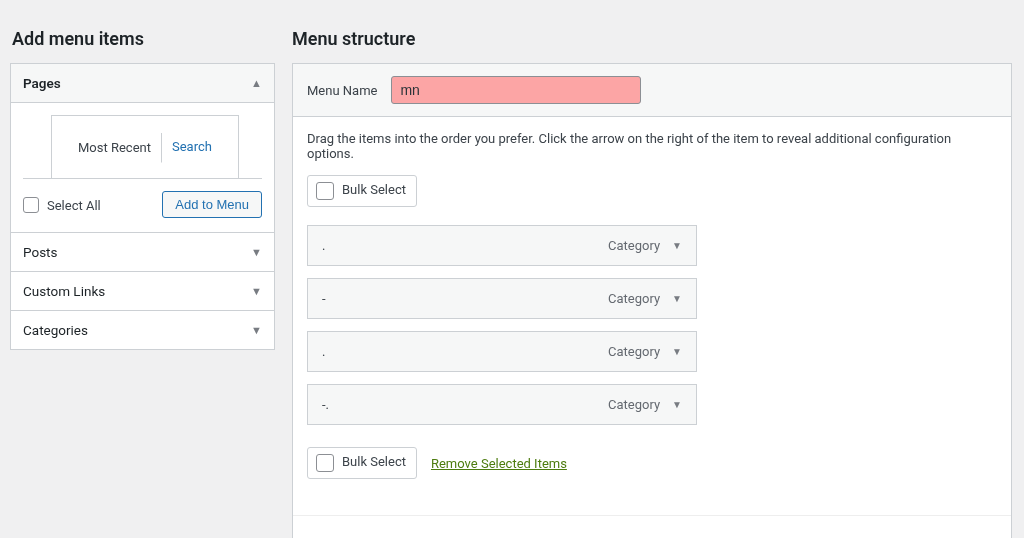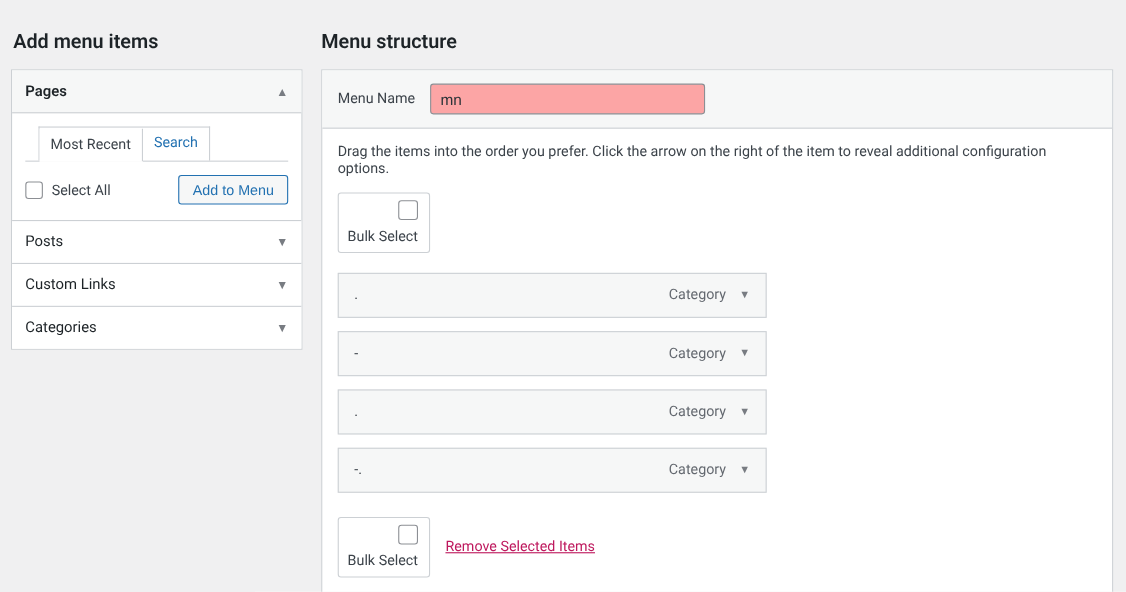--- a/index.html
+++ b/index.html
@@ -58,22 +58,22 @@
     border-bottom: none;
     font-weight: 400;
   }
   .acc-head.collapsed:first-of-type{ border-top:none;}
   .acc-body {
     padding: 0;
   }
   .tabs {
     display: flex;
     gap: 0;
-    padding: 0;
-    margin: 12px 12px 0 12px;
+    padding: 16px;
+    margin: 12px 12px 0 28px;
     border: 1px solid #ccd0d4;
     border-bottom: none;
     width: fit-content;
   }
   .tabs-wrap{
     border-bottom:1px solid #ccd0d4;
     margin: 0 12px;
   }
   .tab {
     padding: 7px 10px;
@@ -161,29 +161,28 @@
   .struc-body {
     padding: 14px 14px 20px 14px;
   }
   .help-text {
     font-size: 13px;
     color: #3c434a;
     margin-bottom: 14px;
   }
   .bulk-select {
     display: inline-flex;
-    align-items: flex-end;
+    align-items: flex-start;
     gap: 8px;
     border: 1px solid #ccd0d4;
     padding: 6px 10px 6px 8px;
     border-radius: 3px;
     font-size: 13px;
     background: #fff;
     cursor: pointer;
-    flex-direction: column;
   }
   .bulk-select input[type=checkbox]{
     width:18px;height:18px;
     border:1px solid #8c8f94;border-radius:3px;appearance:none;background:#fff;
   }
   .menu-items {
     margin-top: 18px;
     display: flex;
     flex-direction: column;
     gap: 12px;
@@ -214,21 +213,21 @@
     color: #787c82;
     cursor: pointer;
   }
   .bulk-row {
     display: flex;
     align-items: center;
     gap: 14px;
     margin-top: 22px;
   }
   .remove-link {
-    color: #be185d;
+    color: #4d7c0f;
     text-decoration: underline;
     font-size: 13px;
   }
   .settings-heading {
     font-size: 15px;
     font-weight: 600;
     color: #1d2327;
     margin-top: 36px;
     border-top: 1px solid #eee;
     padding-top: 22px;

